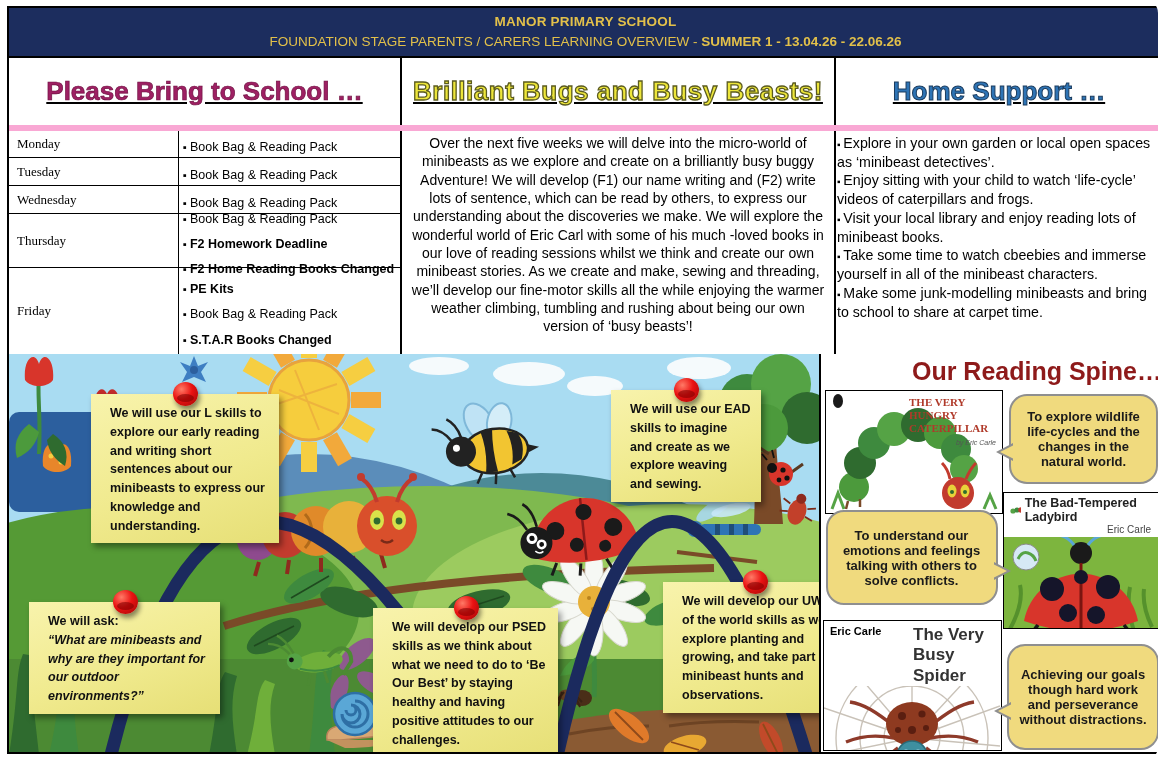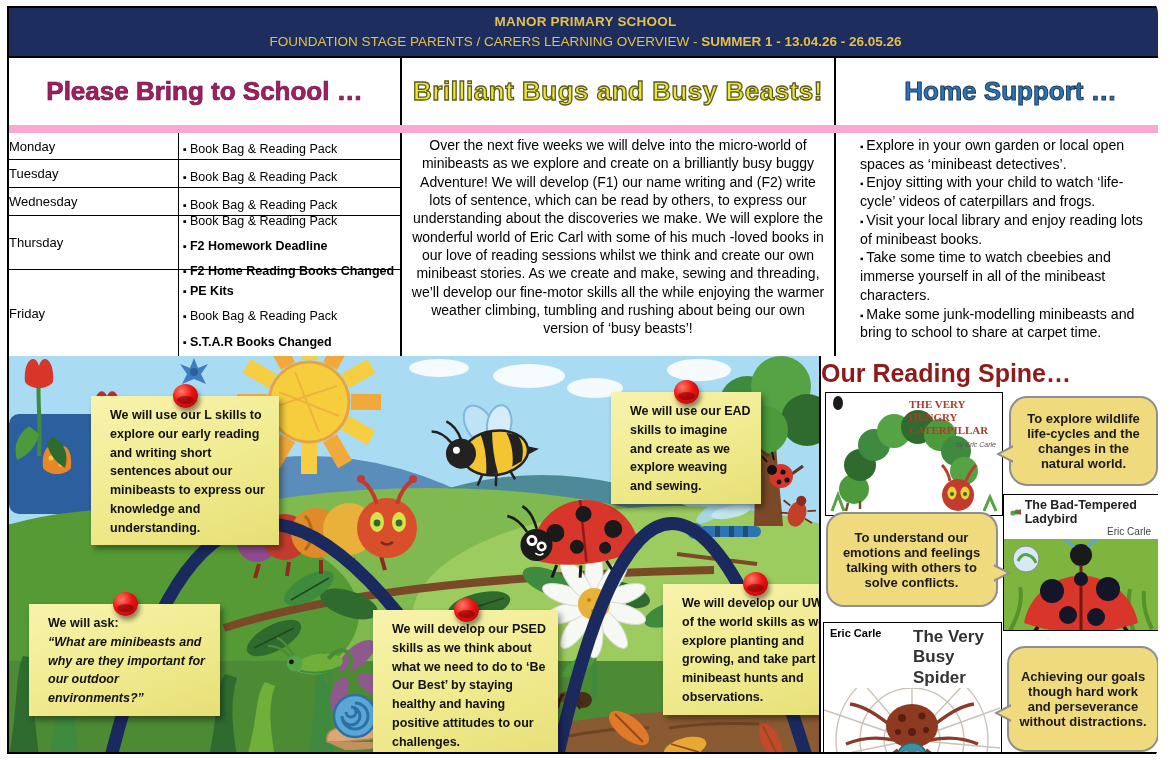--- a/index.html
+++ b/index.html
@@ -9,42 +9,42 @@
        display:flex;flex-direction:column;background:#fff;}
 
   
   .hdr{height:48px;background:#1C2D5E;border-bottom:2px solid #000;color:#E2C04A;
        display:flex;flex-direction:column;justify-content:center;text-align:center;line-height:1.5;}
   .hdr .l1{font-weight:bold;font-size:13.5px;letter-spacing:.2px;}
   .hdr .l2{font-size:13.5px;}
   .hdr .l2 b{font-weight:bold;}
 
   
-  .titles{height:67px;display:flex;border-bottom:8px solid #f9a8d4;}
+  .titles{height:67px;display:flex;border-bottom:6px solid #f9a8d4;text-decoration:underline;}
   .content{height:223px;display:flex;}
   .cell{box-sizing:border-box;}
   .c1{width:393px;border-right:2px solid #000;}
   .c2{width:434px;border-right:2px solid #000;}
-  .c3{flex:1;margin-left:23px;}
+  .c3{flex:1;}
   .title-cell{display:flex;align-items:center;justify-content:center;font-weight:bold;font-size:26px;}
   .t-bring{color:#9E2063;-webkit-text-stroke:.7px #6E1040;}
   .t-topic{color:#EDE63A;-webkit-text-stroke:1.3px #5B5B20;letter-spacing:.5px;}
   .t-home{color:#2E74B5;-webkit-text-stroke:1px #1A3A5C;}
 
   
   .sched{display:flex;flex-direction:column;height:100%;}
   .s-row{display:flex;border-bottom:1.5px solid #000;box-sizing:border-box;}
   .s-row:last-child{border-bottom:none;}
   .s-row:nth-child(1){height:27px;}
   .s-row:nth-child(2){height:28px;}
   .s-row:nth-child(3){height:28px;}
   .s-row:nth-child(4){height:54px;}
   .s-row:nth-child(5){flex:1;}
   .s-day{width:170px;border-right:1.5px solid #000;box-sizing:border-box;
-         display:flex;align-items:center;font-size:13px;}
+         display:flex;align-items:center;padding-left:8px;font-size:13px;font-family:Liberation Serif, serif;}
   .s-items{flex:1;display:flex;flex-direction:column;justify-content:center;padding:2px 4px;}
   .s-item{font-size:12.5px;line-height:1.38;margin-top:8px;}
   .s-item::before{content:"▪ ";font-size:11px;}
   .s-item.b{font-weight:bold;}
 
   
   .para{padding:3px 6px;font-size:14px;line-height:1.31;text-align:center;}
 
   
   .hlist{padding:3px 10px 3px 1px;}
@@ -67,21 +67,21 @@
   .pin::after{content:"";position:absolute;left:4px;top:12px;width:17px;height:8px;border-radius:50%;
        background:rgba(120,0,0,.55);}
   .note1{left:82px;top:40px;width:160px;}
   .note2{left:20px;top:248px;width:163px;}
   .note3{left:364px;top:254px;width:157px;}
   .note4{left:602px;top:36px;width:122px;}
   .note5{left:654px;top:228px;width:155px;}
 
   
   .spine{position:relative;flex:1;background:#fff;border-left:2px solid #000;}
-  .spine-title{text-align:left;font-weight:bold;font-size:25px;color:#8E1A1A;margin-top:3px;}
+  .spine-title{text-align:right;font-weight:bold;font-size:25px;color:#8E1A1A;margin-top:3px;}
   .book{position:absolute;border:1.5px solid #000;background:#fff;overflow:hidden;box-sizing:border-box;}
   .book1{left:4px;top:36px;width:178px;height:124px;}
   .book2{left:182px;top:138px;width:157px;height:137px;}
   .book3{left:2px;top:266px;width:179px;height:131px;}
   .b1-title{position:absolute;right:5px;top:5px;width:88px;text-align:left;color:#B03A2A;
             font-family:"Liberation Serif",serif;font-weight:bold;font-size:11px;line-height:1.2;}
   .b1-by{position:absolute;right:6px;top:48px;width:88px;text-align:right;color:#555;font-size:7px;font-style:italic;}
   .b2-head{padding:3px 6px 0 6px;font-size:12.5px;font-weight:bold;color:#222;display:flex;align-items:center;gap:4px;}
   .b2-author{padding:0 8px 2px 0;text-align:right;font-size:10px;color:#444;}
   .b3-head{display:flex;justify-content:space-between;padding:4px 6px 0 6px;}
@@ -101,21 +101,21 @@
   .tail-r::after{content:"";position:absolute;right:4px;top:-7px;border-top:7px solid transparent;border-bottom:7px solid transparent;border-left:14px solid #F0DA7E;}
 </style>
 </head>
 <body>
 
 <div class="page">
  <div class="doc">
 
   <div class="hdr">
     <div class="l1">MANOR PRIMARY SCHOOL</div>
-    <div class="l2"><span>FOUNDATION STAGE PARENTS / CARERS LEARNING OVERVIEW - </span><b>SUMMER 1 - 13.04.26 - 26.05.26</b></div>
+    <div class="l2"><span>FOUNDATION STAGE PARENTS / CARERS LEARNING OVERVIEW - </span><b>SUMMER 1 - 13.04.26 - 22.06.26</b></div>
   </div>
 
   <div class="titles">
     <div class="cell c1 title-cell t-bring">Please Bring to School …</div>
     <div class="cell c2 title-cell t-topic">Brilliant Bugs and Busy Beasts!</div>
     <div class="cell c3 title-cell t-home">Home Support …</div>
   </div>
 
   <div class="content">
     <div class="cell c1">

